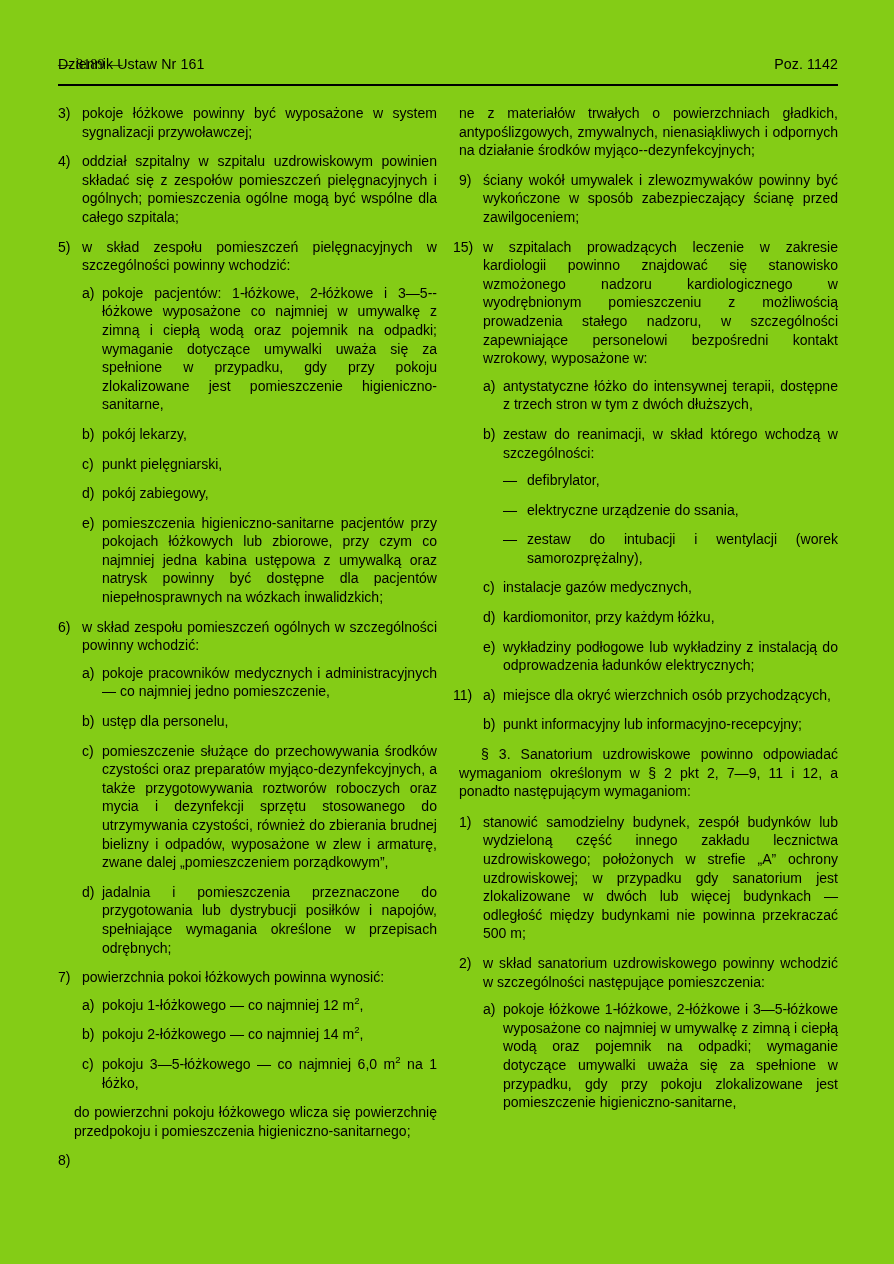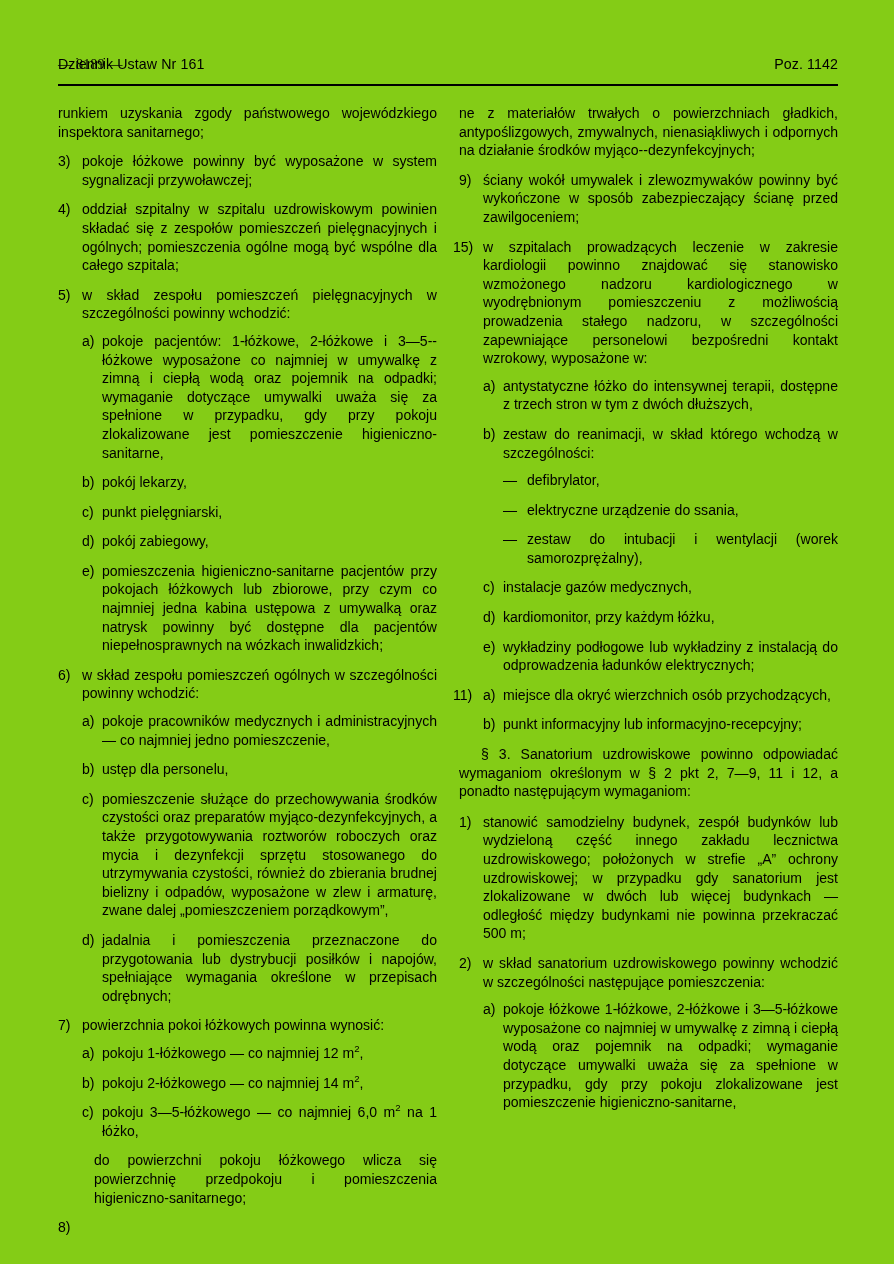--- a/index.html
+++ b/index.html
@@ -117,21 +117,21 @@
     margin-bottom: 11px;
   }
   .dash > .mk {
     position: absolute;
     left: 0;
     top: 0;
     width: 24px;
   }
   
   .inner-cont {
-    margin-left: 36px;
+    margin-left: 16px;
     margin-bottom: 11px;
   }
   
   .section-par {
     margin-bottom: 12px;
     text-indent: 22px;
   }
   .tight { margin-bottom: 9px; }
   .last-line-left { text-align-last: left; }
   sup {
@@ -149,21 +149,20 @@
     <span>Dziennik Ustaw Nr 161</span>
     <span class="runhead-center">— 8189 —</span>
     <span>Poz. 1142</span>
   </div>
   <div class="rule"></div>
 
   <div class="columns">
 
     <div class="col">
 
-      <div class="blk cont">runkiem uzyskania zgody państwowego wojewódzkiego inspektora sanitarnego;</div>
 
       <div class="blk item">
         <span class="mk">3)</span>
         <span>pokoje łóżkowe powinny być wyposażone w system sygnalizacji przywoławczej;</span>
       </div>
 
       <div class="blk item">
         <span class="mk">4)</span>
         <span>oddział szpitalny w szpitalu uzdrowiskowym powinien składać się z zespołów pomieszczeń pielęgnacyjnych i ogólnych; pomieszczenia ogólne mogą być wspólne dla całego szpitala;</span>
       </div>

